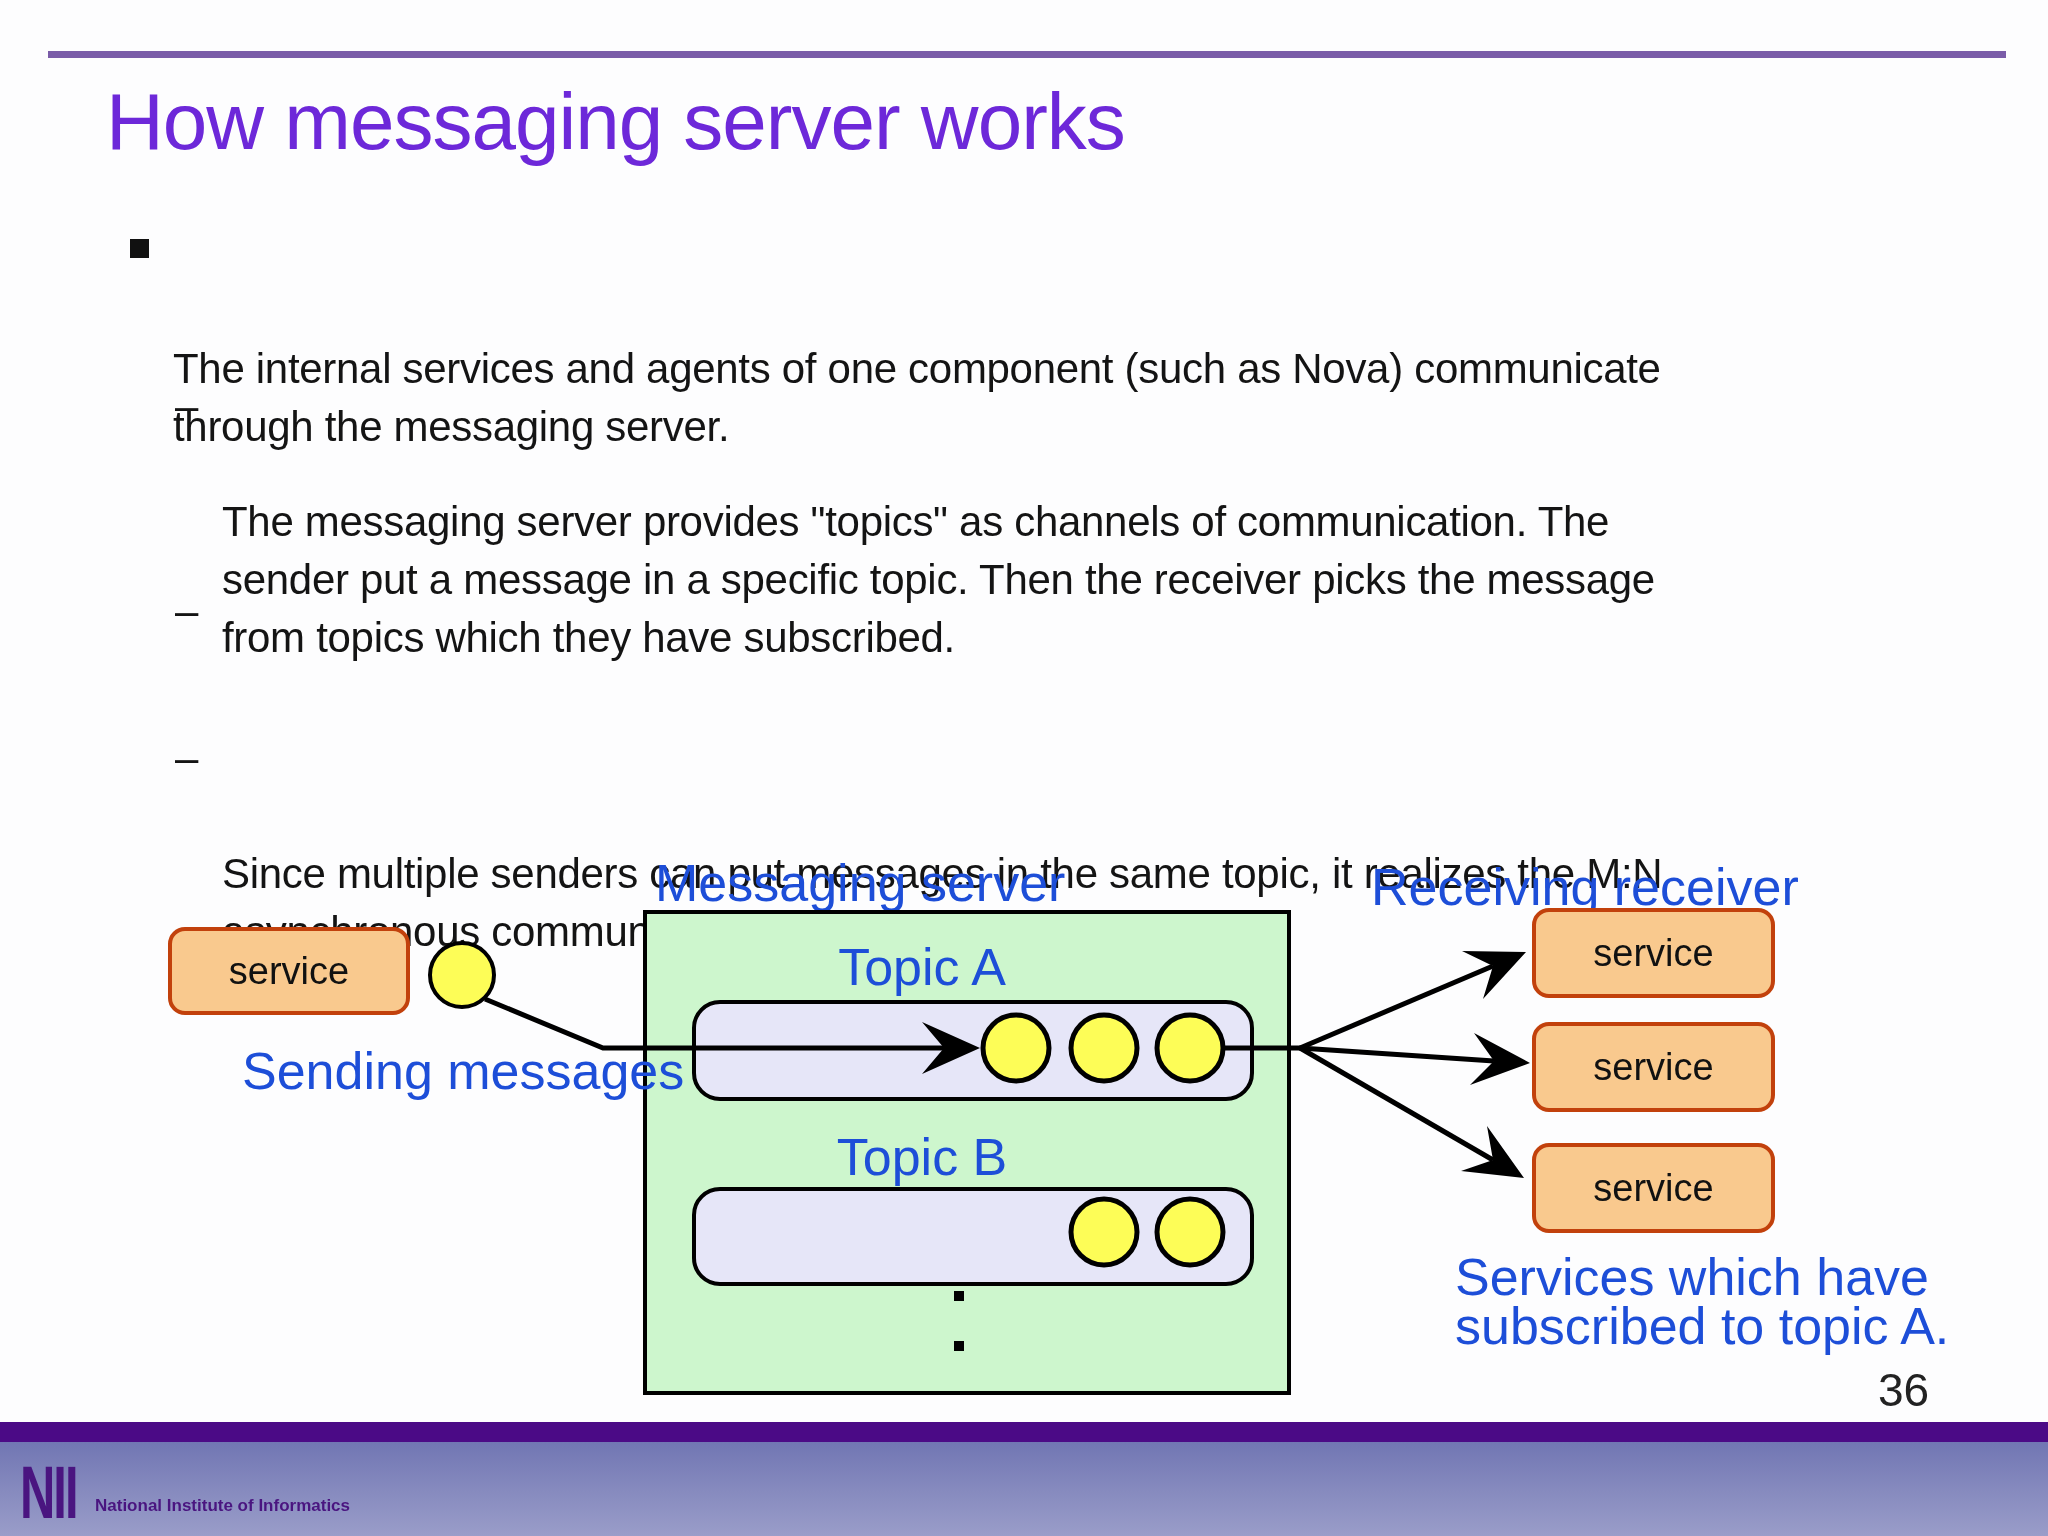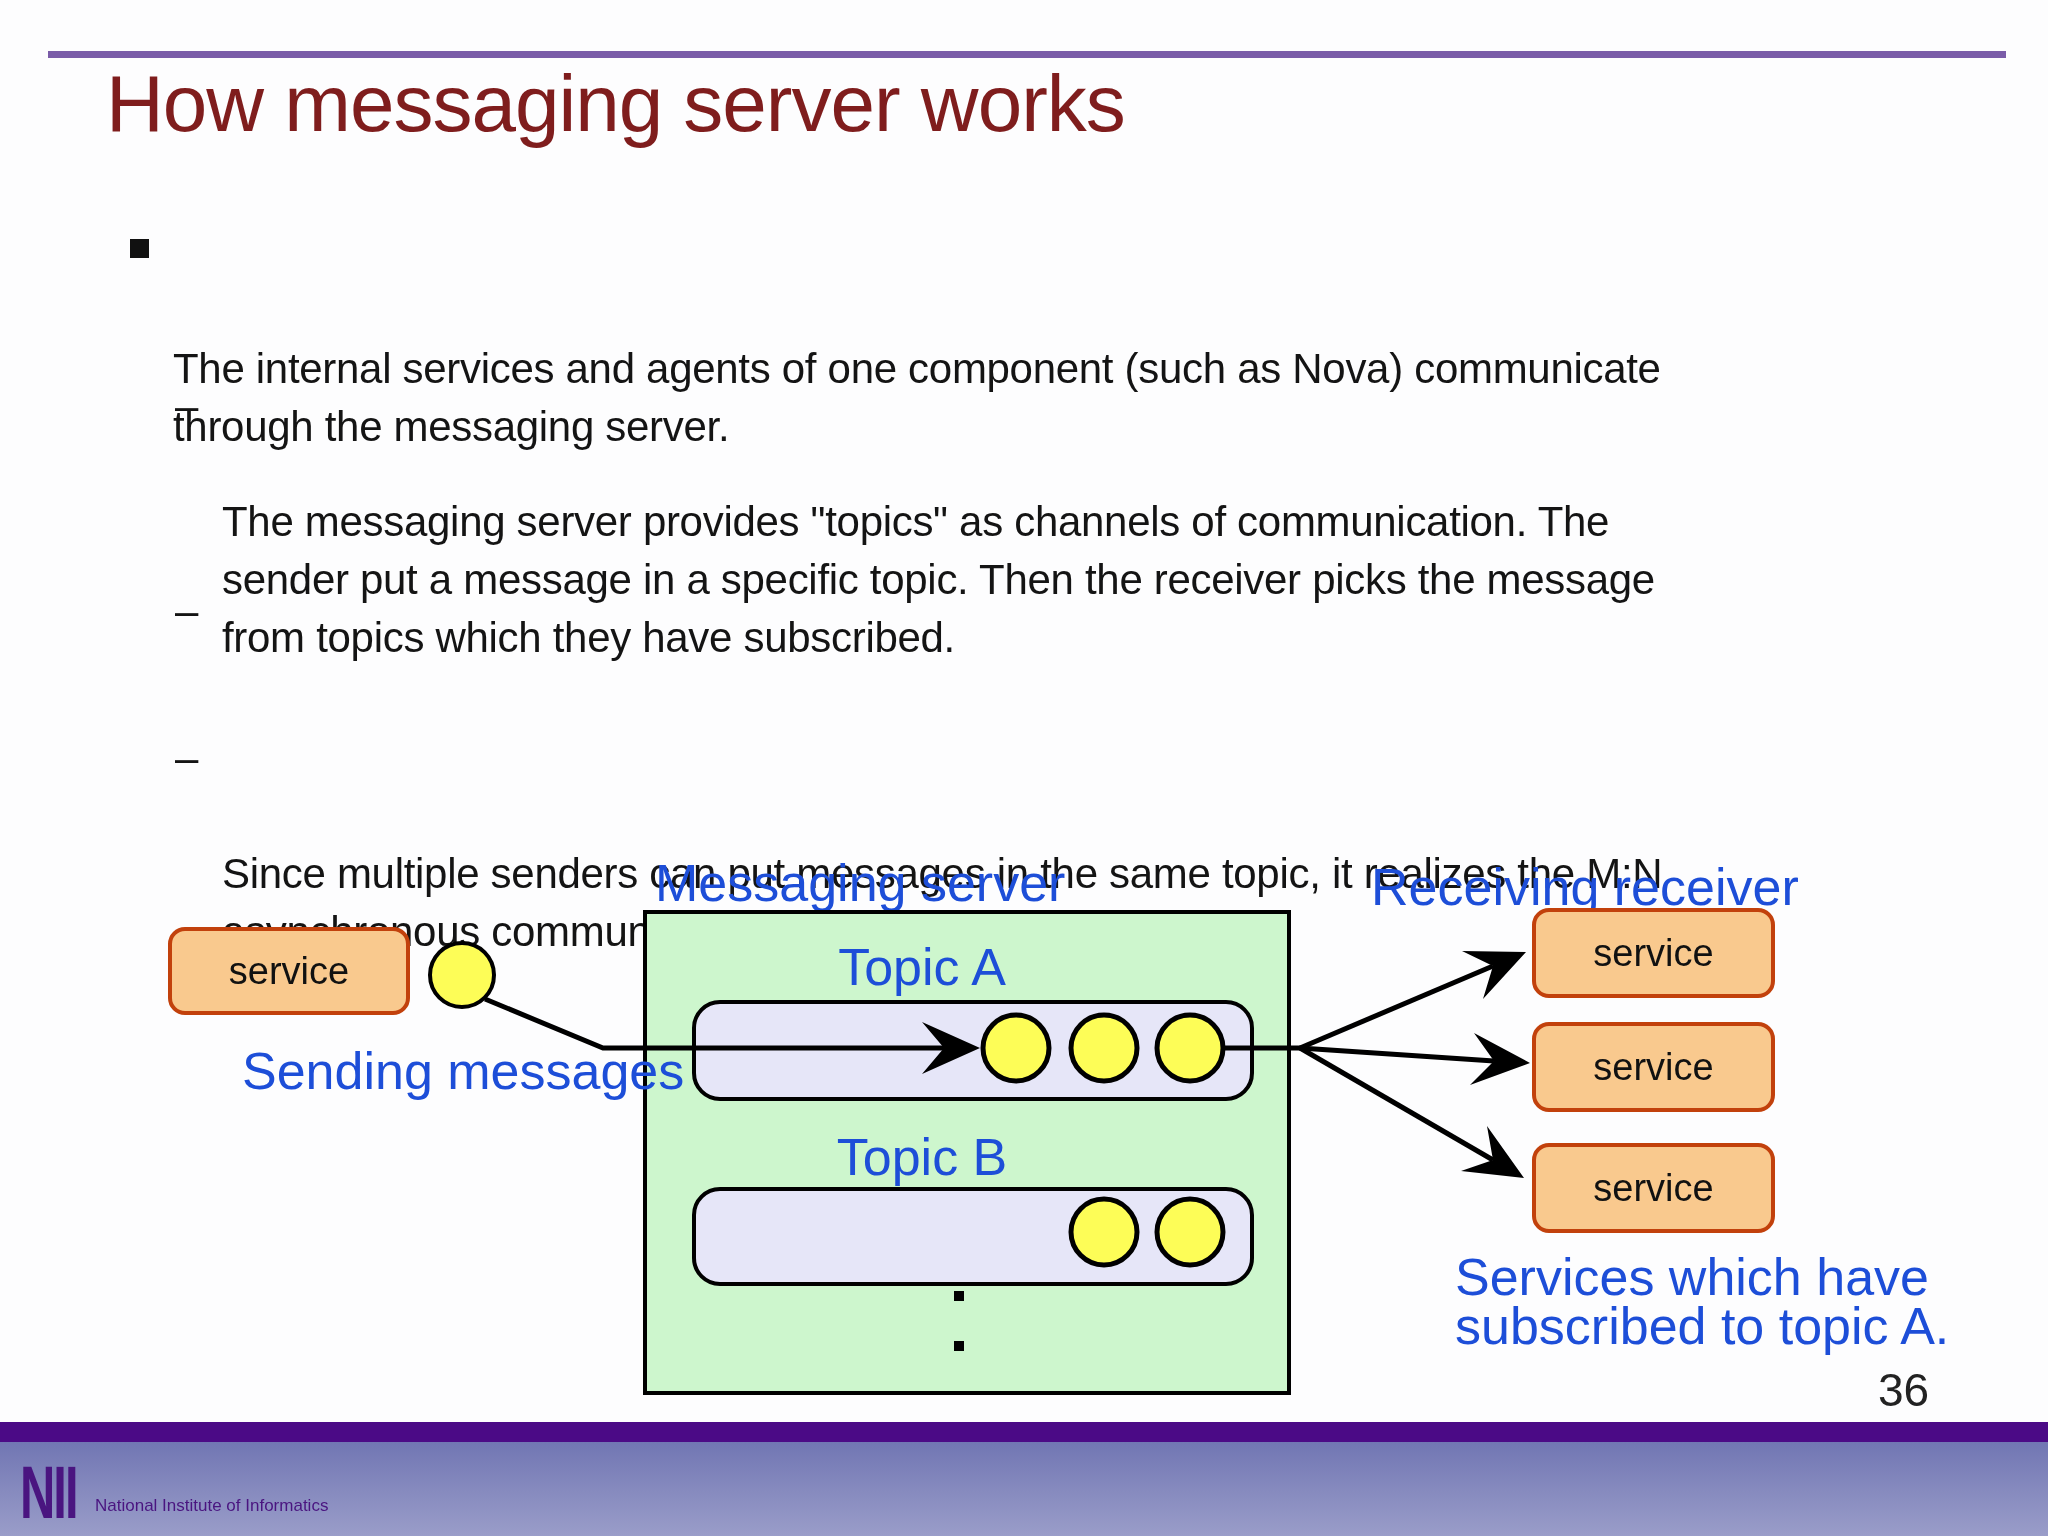--- a/index.html
+++ b/index.html
@@ -4,21 +4,21 @@
 <style>
   html,body{margin:0;padding:0;background:#888;}
   #slide{
     position:relative; width:2048px; height:1536px;
     background:#fdfdfe; overflow:hidden;
     font-family:"Liberation Sans", sans-serif; color:#141414;
   }
   .abs{position:absolute;}
   
   #top-line{left:48px; top:51px; width:1958px; height:7px;}
-  #title{left:106px; top:58px; font-size:80px; letter-spacing:-1px; color:#7f1d1d; white-space:nowrap;}
+  #title{left:106px; top:76px; font-size:80px; letter-spacing:-1px; color:#6d28d9; white-space:nowrap;}
   
   .body-text{font-size:42px; line-height:58px; white-space:pre-line; letter-spacing:-0.3px;}
   #bullet1{left:173px; top:224px; width:1780px;}
   #bullet1-marker{left:-43px; top:15px; width:19px; height:19px; background:#111;}
   .sub{left:222px; width:1760px;}
   #sub1{top:377px;} #sub2{top:582px;} #sub3{top:729px;}
   .dash-marker{position:absolute; left:-47px; top:0; font-size:42px; line-height:58px;}
   
   .svc-box{
     border:4px solid #c2410c; border-radius:17px; background:#f9c98e;
@@ -41,21 +41,21 @@
   #topic-b-label{left:792px; top:1127px; width:260px; text-align:center;}
   #caption{left:1455px; top:1253px; line-height:49px;}
   #page-number{left:1878px; top:1363px; font-size:46px; color:#222;}
   
   #flow-svg{left:0; top:0; width:2048px; height:1536px; pointer-events:none;}
   
   #footer-bar{left:0; top:1422px; width:2048px; height:20px;}
   #footer-grad{left:0; top:1442px; width:2048px; height:94px;}
   #nii-logo{left:20px; top:1450px; font-size:74px; font-weight:bold; letter-spacing:-3px;
             transform:scaleX(0.66); transform-origin:left top; white-space:nowrap;}
-  #nii-subtext{left:95px; top:1496px; font-size:17px; font-weight:normal;text-align:center;}
+  #nii-subtext{left:95px; top:1496px; font-size:17px; font-weight:bold;text-align:center;}
   #copyright{right:16px; top:1477px; font-size:28px; font-weight:bold; white-space:nowrap;}
 </style>
 </head>
 <body>
 
 <div id="slide">
 
   <div class="abs" id="top-line" style="background:#7a5ca8;"></div>
 
   <div class="abs" id="title">How messaging server works</div>

